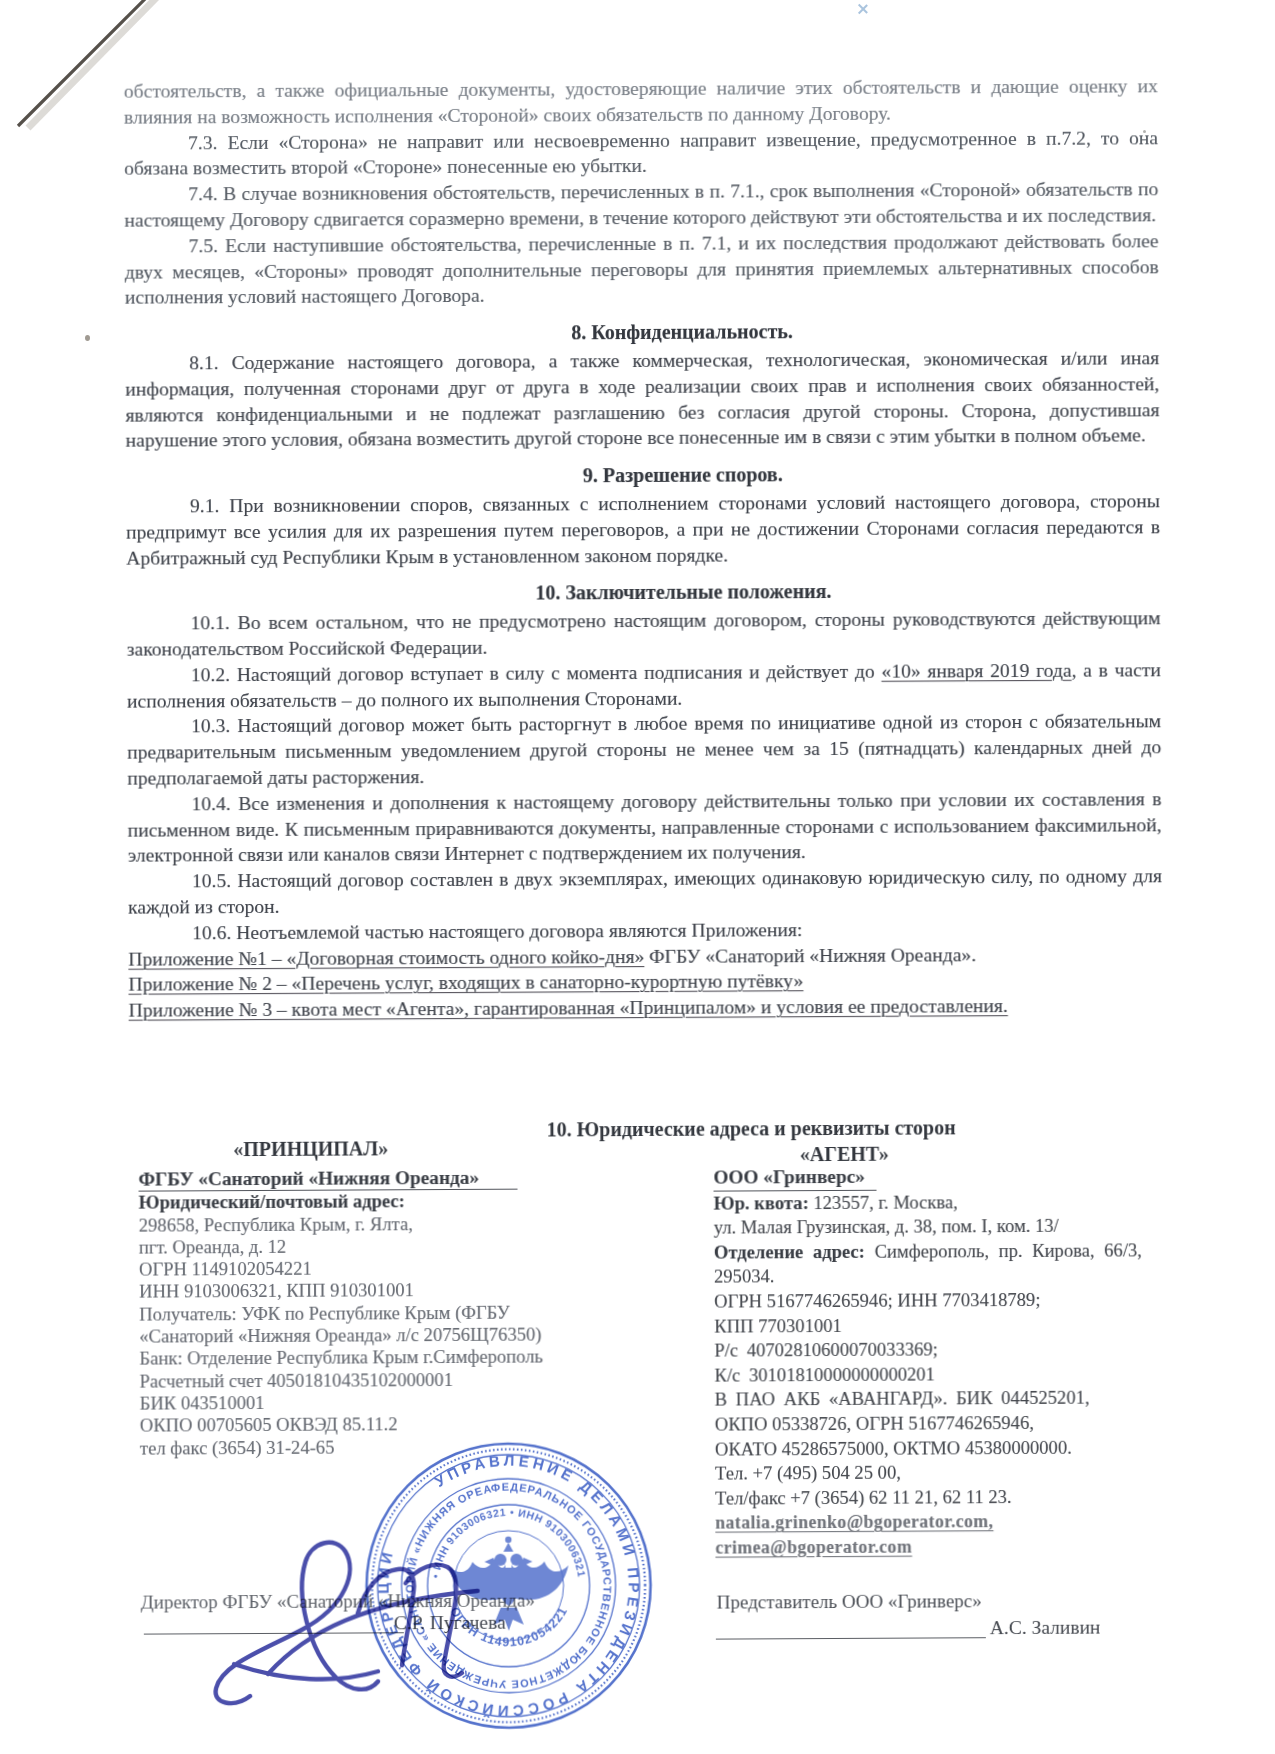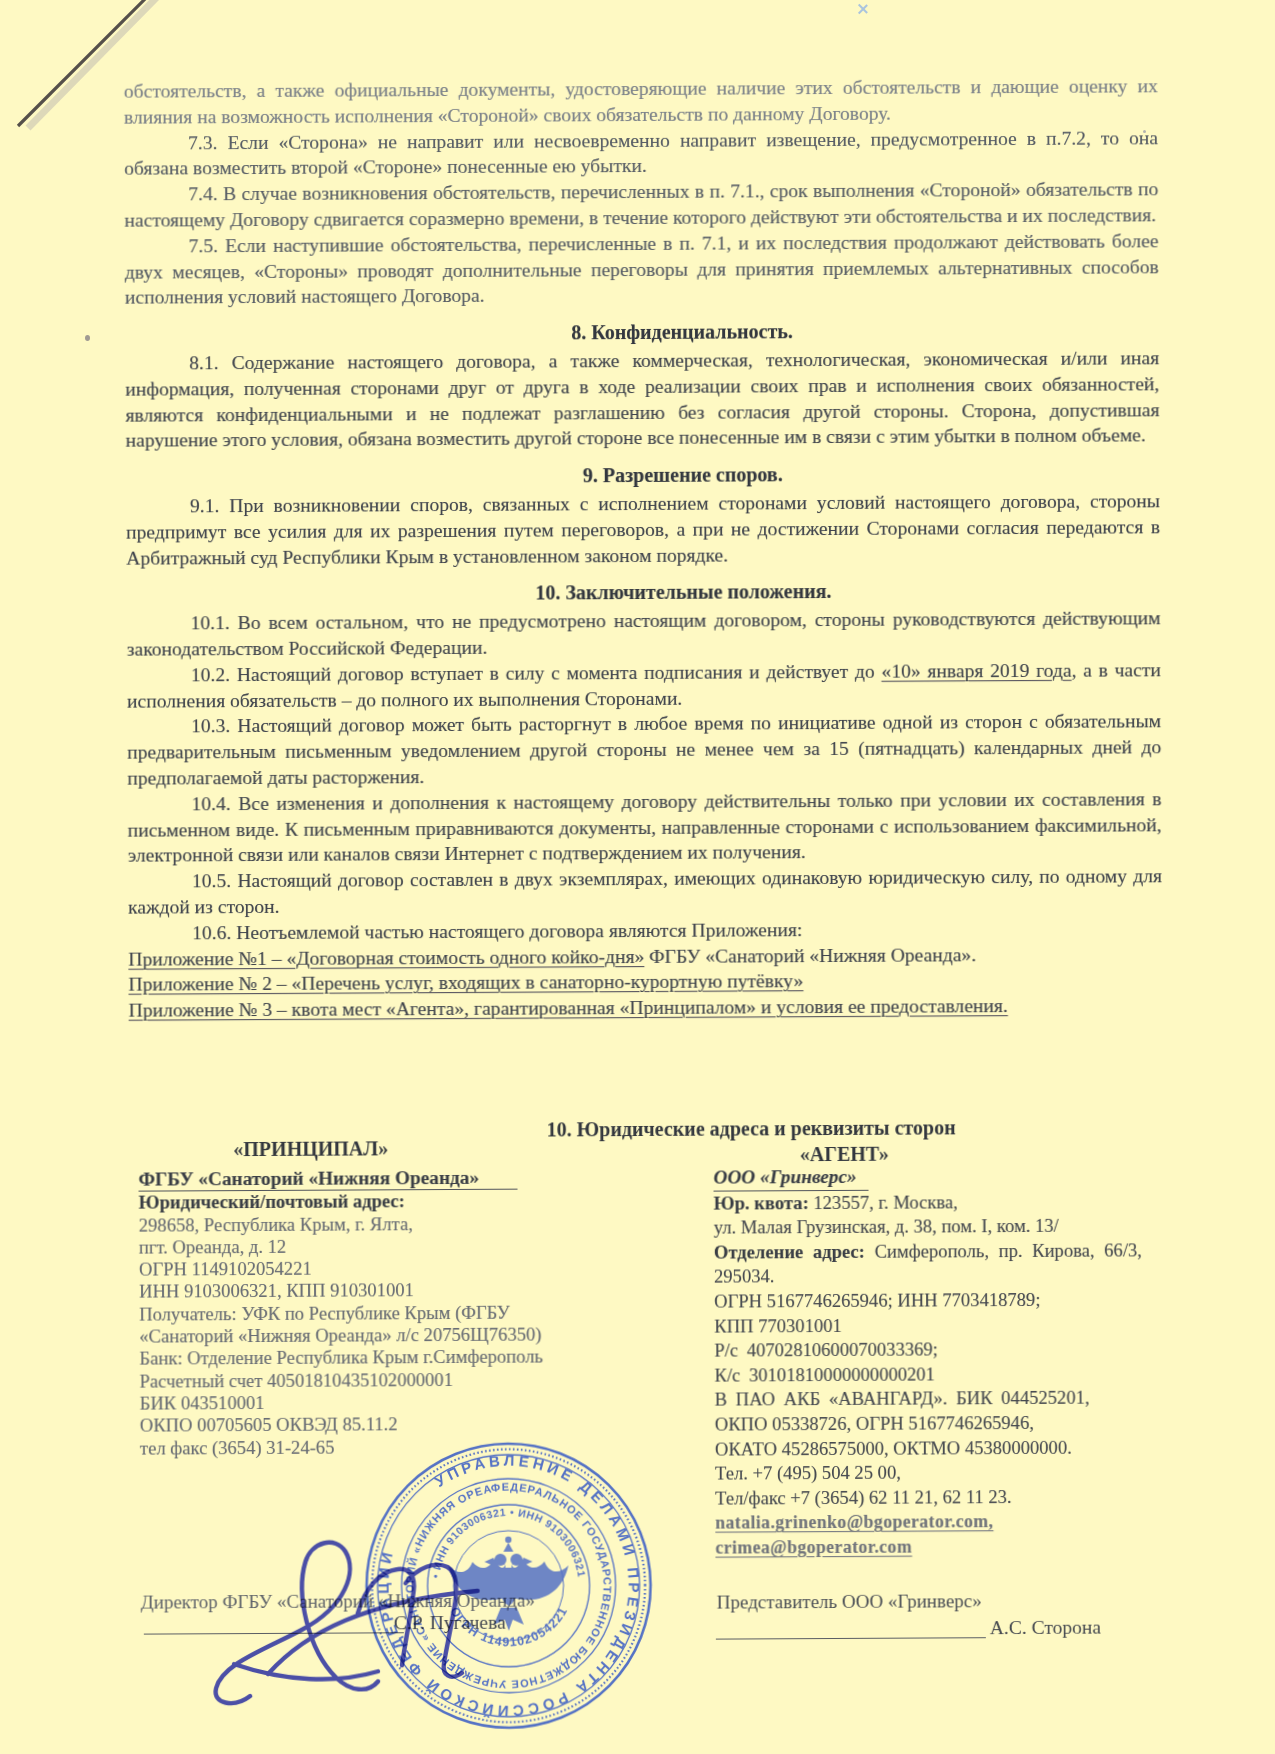--- a/index.html
+++ b/index.html
@@ -1,16 +1,16 @@
 <!DOCTYPE html>
 <html><head>
 <meta charset="utf-8">
 <style>
   html,body{margin:0;padding:0;background:#e8e8e6;}
-  .page{position:relative;width:1275px;height:1754px;background:#fef9c3;overflow:hidden;
+  .page{position:relative;width:1275px;height:1754px;background:#ffffff;overflow:hidden;
         font-family:"Liberation Serif","DejaVu Serif",serif;color:#3f434b;}
   .rot{position:absolute;left:0;top:0;width:1275px;height:1754px;
        transform:rotate(-0.3deg);transform-origin:640px 900px;}
 
   
   .content{position:absolute;left:128px;top:76px;width:1034px;
            font-size:19.6px;line-height:25.8px;text-align:justify;
            text-shadow:0.3px 0.4px 0.6px rgba(80,86,96,.35);}
   .content p{margin:0;text-indent:64px;}
   .content p.noind{text-indent:0;}
@@ -28,21 +28,21 @@
   .party-header{position:absolute;font-weight:700;font-size:20px;color:#33373e;text-align:center;}
   #ph-principal{top:1136px;left:137px;width:345px;}
   #ph-agent{top:1144px;left:712px;width:262px;}
 
   .col{position:absolute;text-shadow:0.3px 0.4px 0.6px rgba(80,86,96,.3);}
   .col-principal{left:137px;top:1166px;width:486px;font-size:18.6px;line-height:22.3px;color:#686c74;}
   .col-principal .bold,.col-agent .bold{font-weight:700;color:#3a3e45;}
   .party-title{font-weight:700;color:#3a3e45;font-size:19.3px;}
   .party-title span{display:inline-block;border-bottom:1.6px solid #50535a;padding-right:38px;}
   .col-agent{left:712px;top:1166px;width:428px;font-size:18.6px;line-height:24.6px;color:#46494f;}
-  .col-agent .party-title span{padding-right:12px;font-style:italic;}
+  .col-agent .party-title span{padding-right:12px;}
   .just{text-align:justify;text-align-last:justify;}
   .ws{word-spacing:4px;}
   .email{font-weight:700;color:#72757c;font-size:17.8px;letter-spacing:.4px;
          text-decoration:underline;text-underline-offset:3px;text-decoration-color:#7d8086;}
 
   
   .sig-label{position:absolute;font-size:19px;}
   #sig-label-principal{left:137px;top:1589px;color:#5e6269;width:580px;}
   #sig-name-principal{left:390px;top:1611px;color:#454952;font-size:19.5px;position:absolute;}
   #sig-label-agent{left:713px;top:1592px;color:#4a4e55;}
@@ -146,21 +146,21 @@
       <div class="email">natalia.grinenko@bgoperator.com,</div>
       <div class="email">crimea@bgoperator.com</div>
     </div>
 
     <div class="sig-label" id="sig-label-principal">Директор ФГБУ «Санаторий «Нижняя Ореанда»</div>
     <div class="rule" id="rule-principal"></div>
     <div id="sig-name-principal">С.Р. Пугачева</div>
 
     <div class="sig-label" id="sig-label-agent">Представитель ООО «Гринверс»</div>
     <div class="rule" id="rule-agent"></div>
-    <div id="sig-name-agent">А.С. Сторона</div>
+    <div id="sig-name-agent">А.С. Заливин</div>
 
     <svg class="signature" width="330" height="220" viewBox="0 0 330 220">
       <g fill="none" stroke="#3a3fa4" stroke-width="4.4" stroke-linecap="round" stroke-linejoin="round">
         <path d="M 64,186 C 48,198 26,194 30,178 C 36,154 78,140 116,120 C 160,97 172,62 160,42 C 150,26 126,32 120,52 C 110,84 122,140 150,168 C 164,182 182,184 192,172"></path>
         <path d="M 82,164 C 120,122 180,92 292,82"></path>
         <path d="M 172,104 C 180,76 196,62 212,60 C 224,58 230,68 228,82 C 224,112 218,140 216,156"></path>
         <path d="M 220,74 C 232,58 250,52 262,58 C 272,64 272,82 268,102 C 264,124 260,142 258,154 C 256,166 264,172 276,164"></path>
         <path d="M 48,154 C 100,172 150,174 192,162"></path>
       </g>
     </svg>

